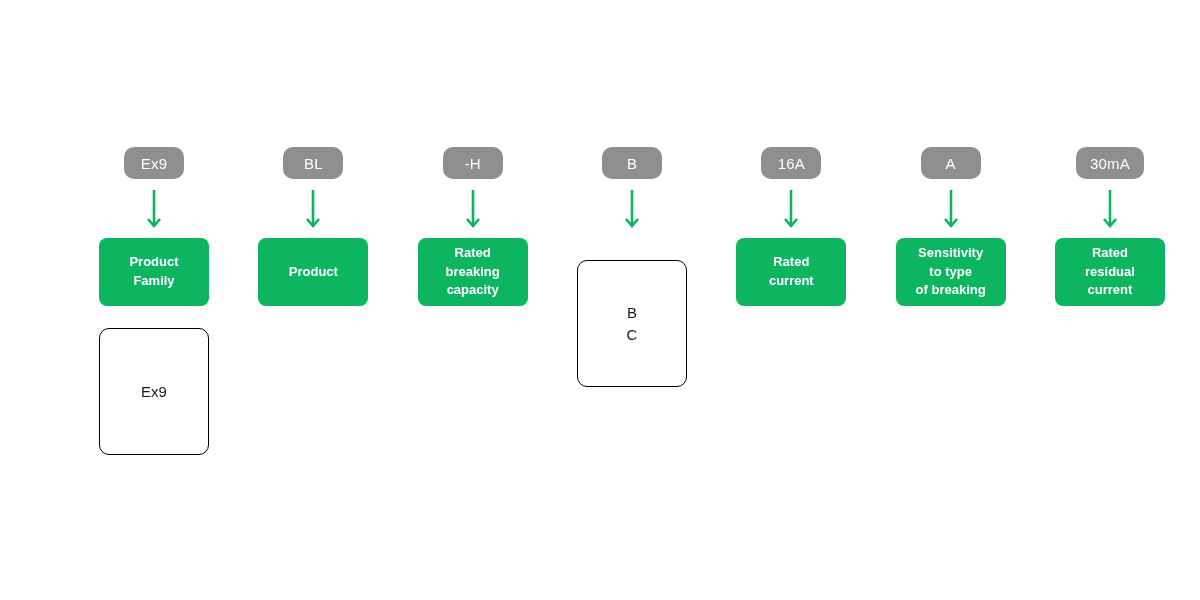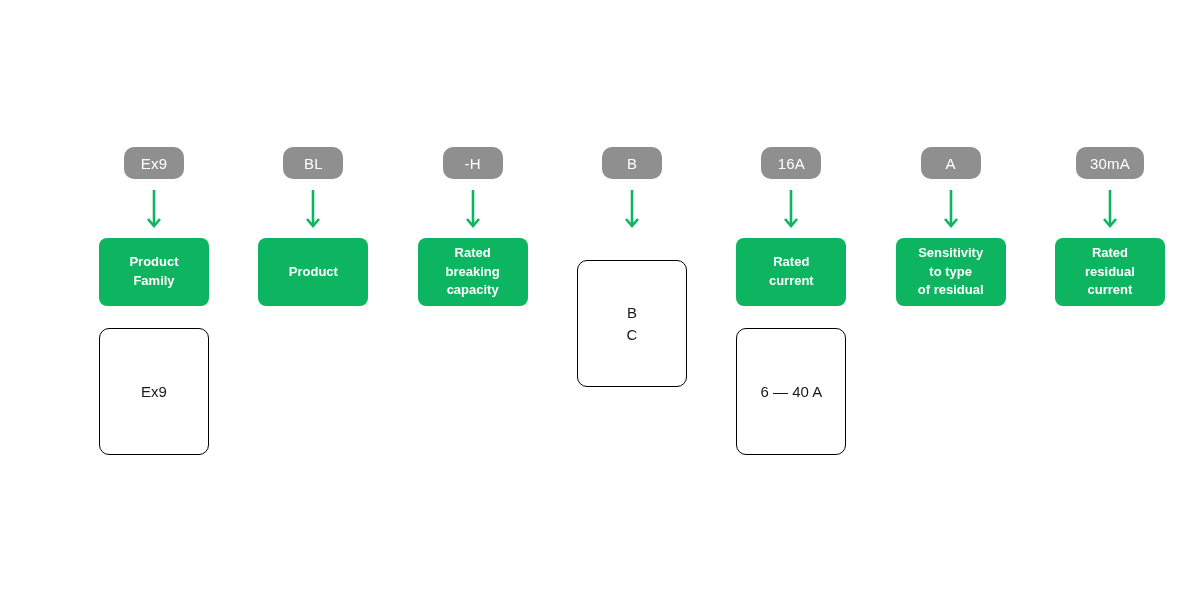--- a/index.html
+++ b/index.html
@@ -137,32 +137,31 @@
     </div>
 
     <div class="column">
       <div class="badge">16A</div>
       <svg class="arrow" width="18" height="38" viewBox="0 0 18 38">
           <line x1="9" y1="0" x2="9" y2="34"></line>
           <polyline points="3,29 9,36 15,29"></polyline>
         </svg>
       <div class="label-box">Rated
 current</div>
-      <div class="value-box">6 — 40 A</div>
     </div>
 
     <div class="column">
       <div class="badge">A</div>
       <svg class="arrow" width="18" height="38" viewBox="0 0 18 38">
           <line x1="9" y1="0" x2="9" y2="34"></line>
           <polyline points="3,29 9,36 15,29"></polyline>
         </svg>
       <div class="label-box">Sensitivity
 to type
-of residual</div>
+of breaking</div>
     </div>
 
     <div class="column">
       <div class="badge">30mA</div>
       <svg class="arrow" width="18" height="38" viewBox="0 0 18 38">
           <line x1="9" y1="0" x2="9" y2="34"></line>
           <polyline points="3,29 9,36 15,29"></polyline>
         </svg>
       <div class="label-box">Rated
 residual

